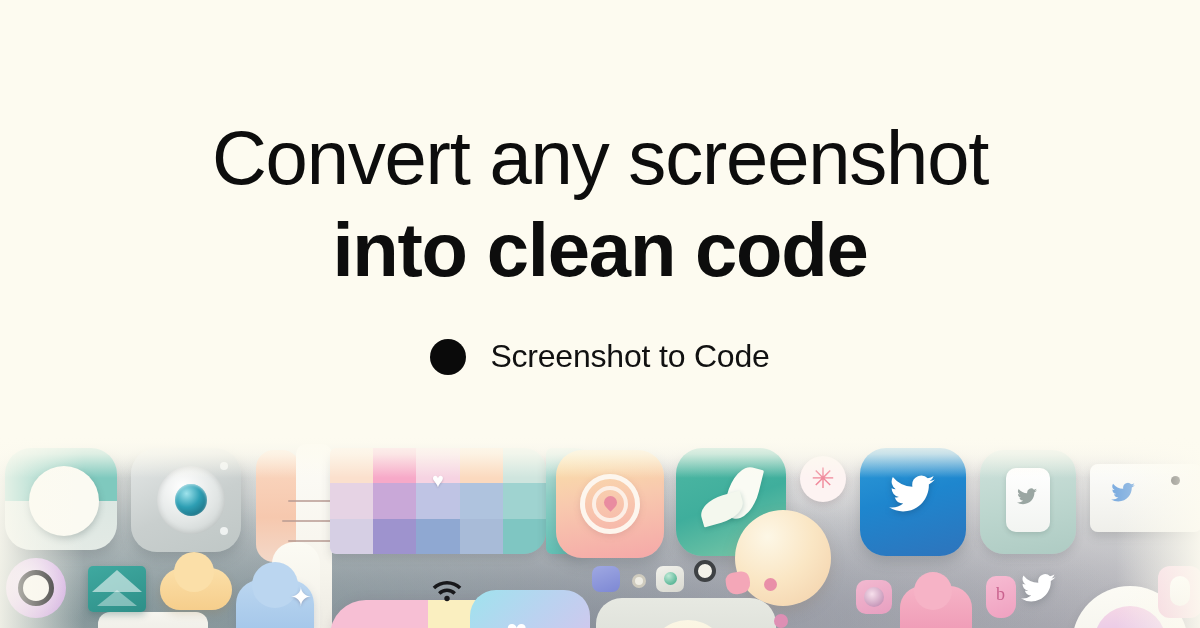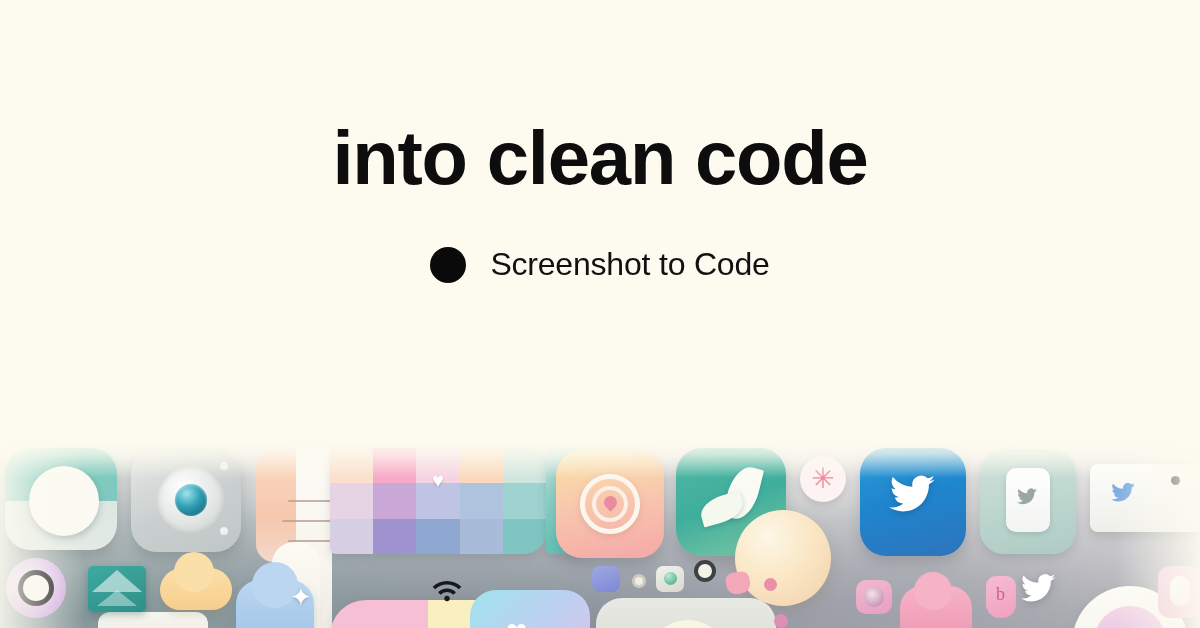--- a/index.html
+++ b/index.html
@@ -371,20 +371,21 @@
     background:linear-gradient(180deg,#FEFEFC 0%,#F0EFEA 100%);
   }
 </style>
 </head>
 <body>
 
 <div class="og-card">
 
   <div class="hero">
     <h1 class="headline">
+      <span class="l1">Convert any screenshot</span>
       <span class="l2">into clean code</span>
     </h1>
 
     <div class="brand">
       <div class="brand-mark"></div>
       <div class="brand-name">Screenshot to Code</div>
     </div>
   </div>
 
   <div class="strip">

